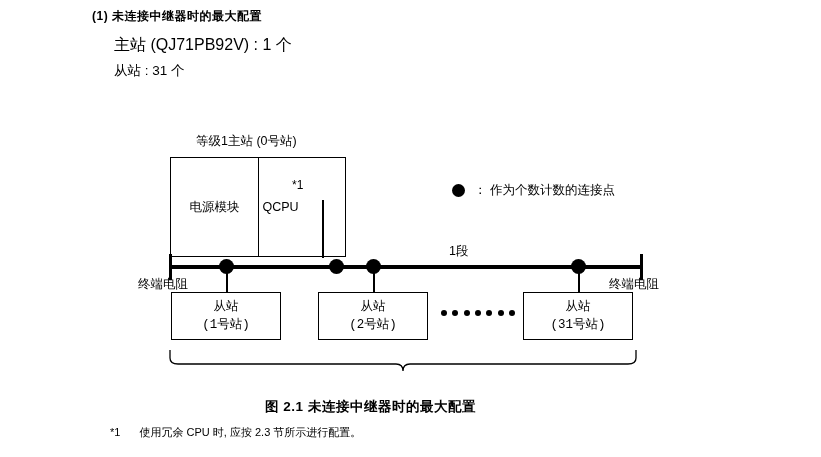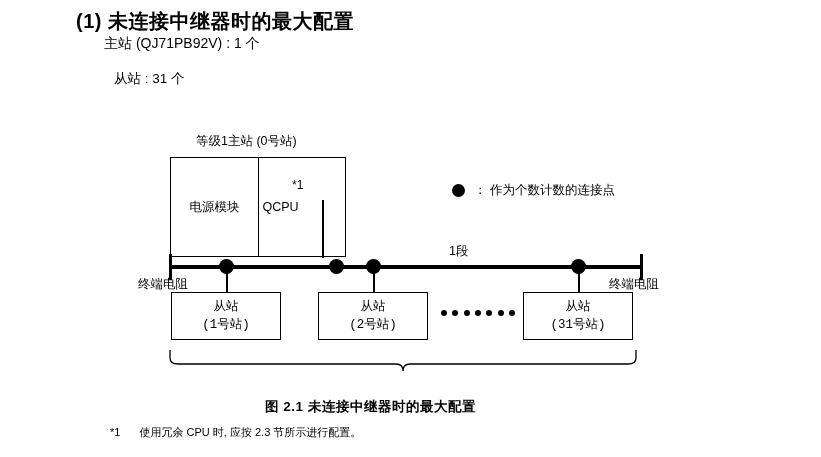--- a/index.html
+++ b/index.html
@@ -12,33 +12,32 @@
     height: 457px;
     position: relative;
     font-family: "Liberation Sans", sans-serif;
     color: #000000;
     overflow: hidden;
   }
   .abs { position: absolute; }
 
   
   #heading {
-    left: 76px; top: 8px;
-    font-size: 20px;
+    left: 92px; top: 8px;
+    font-size: 12px;
     font-weight: bold;
     letter-spacing: 0.5px;
   }
   #spec-line-1 {
-    left: 104px; top: 35px;
-    font-size: 14px;
+    left: 114px; top: 35px;
+    font-size: 16px;
   }
   #spec-line-2 {
     left: 114px; top: 62px;
     font-size: 13.5px;
-    margin-top: 8px;
   }
 
   
   #legend {
     left: 452px; top: 134px;
     display: flex;
     align-items: center;
     font-size: 12.5px;
     margin-top: 48px;
   }

